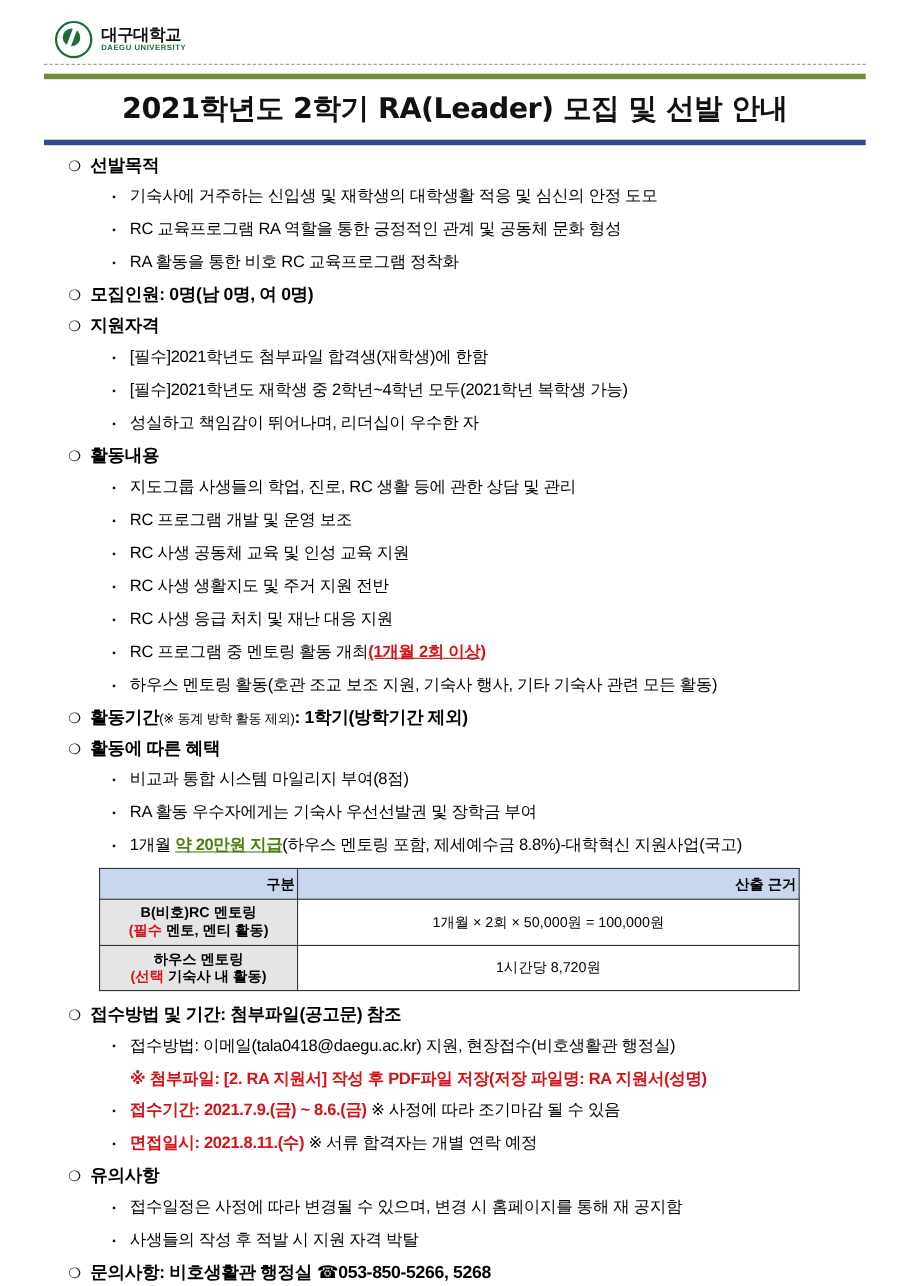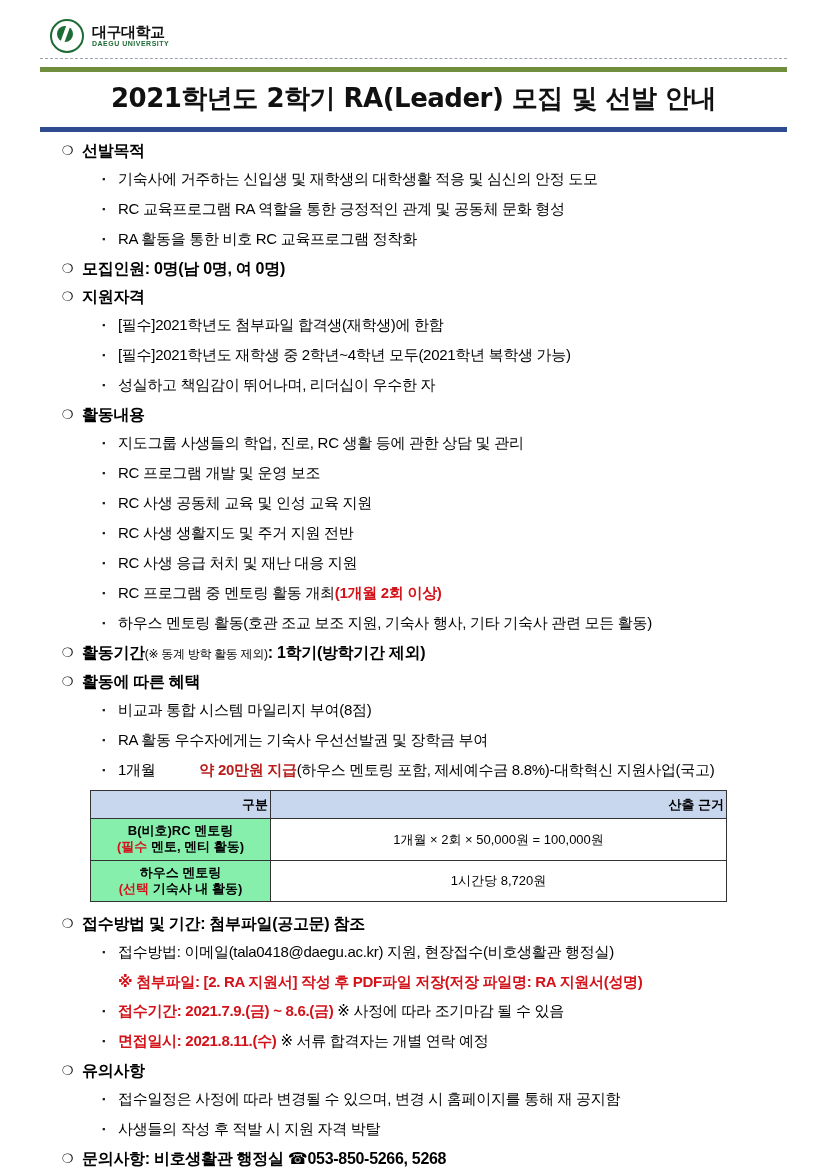--- a/index.html
+++ b/index.html
@@ -129,22 +129,22 @@
     color: #111;
   }
   .lv2 > .tx {
     font-size: 15px;
     line-height: 20px;
     letter-spacing: -0.3px;
   }
   .small { font-size: 12px; font-weight: normal; }
   .red { color: #d3121a; }
   .red-b { color: #d3121a; font-weight: bold; }
-  .blue-u { color: #b91c1c; font-weight: bold; margin-left: 40px; }
-  .u { }
+  .blue-u { color: #4d7c0f; text-decoration: underline; font-weight: bold; }
+  .u { text-decoration: underline; }
 
   
   .tbl-wrap {
     padding-left: 50px;
     padding-right: 60px;
     margin: 5px 0 12px 0;
   }
   table.cost {
     border-collapse: collapse;
     width: 100%;
@@ -156,21 +156,21 @@
     vertical-align: middle;
     padding: 4px 2px;
   }
   table.cost thead th {
     background: #c9d7ee;
     font-weight: bold;
     height: 19px;
     text-align: right;
   }
   table.cost td.lbl {
-    background: #86efac;
+    background: #e5e5e5;
     width: 175px;
     line-height: 1.25;
     font-weight: bold;
   }
   table.cost td.val {
     background: #ffffff;
     font-weight: normal;
   }
 </style>
 </head>

